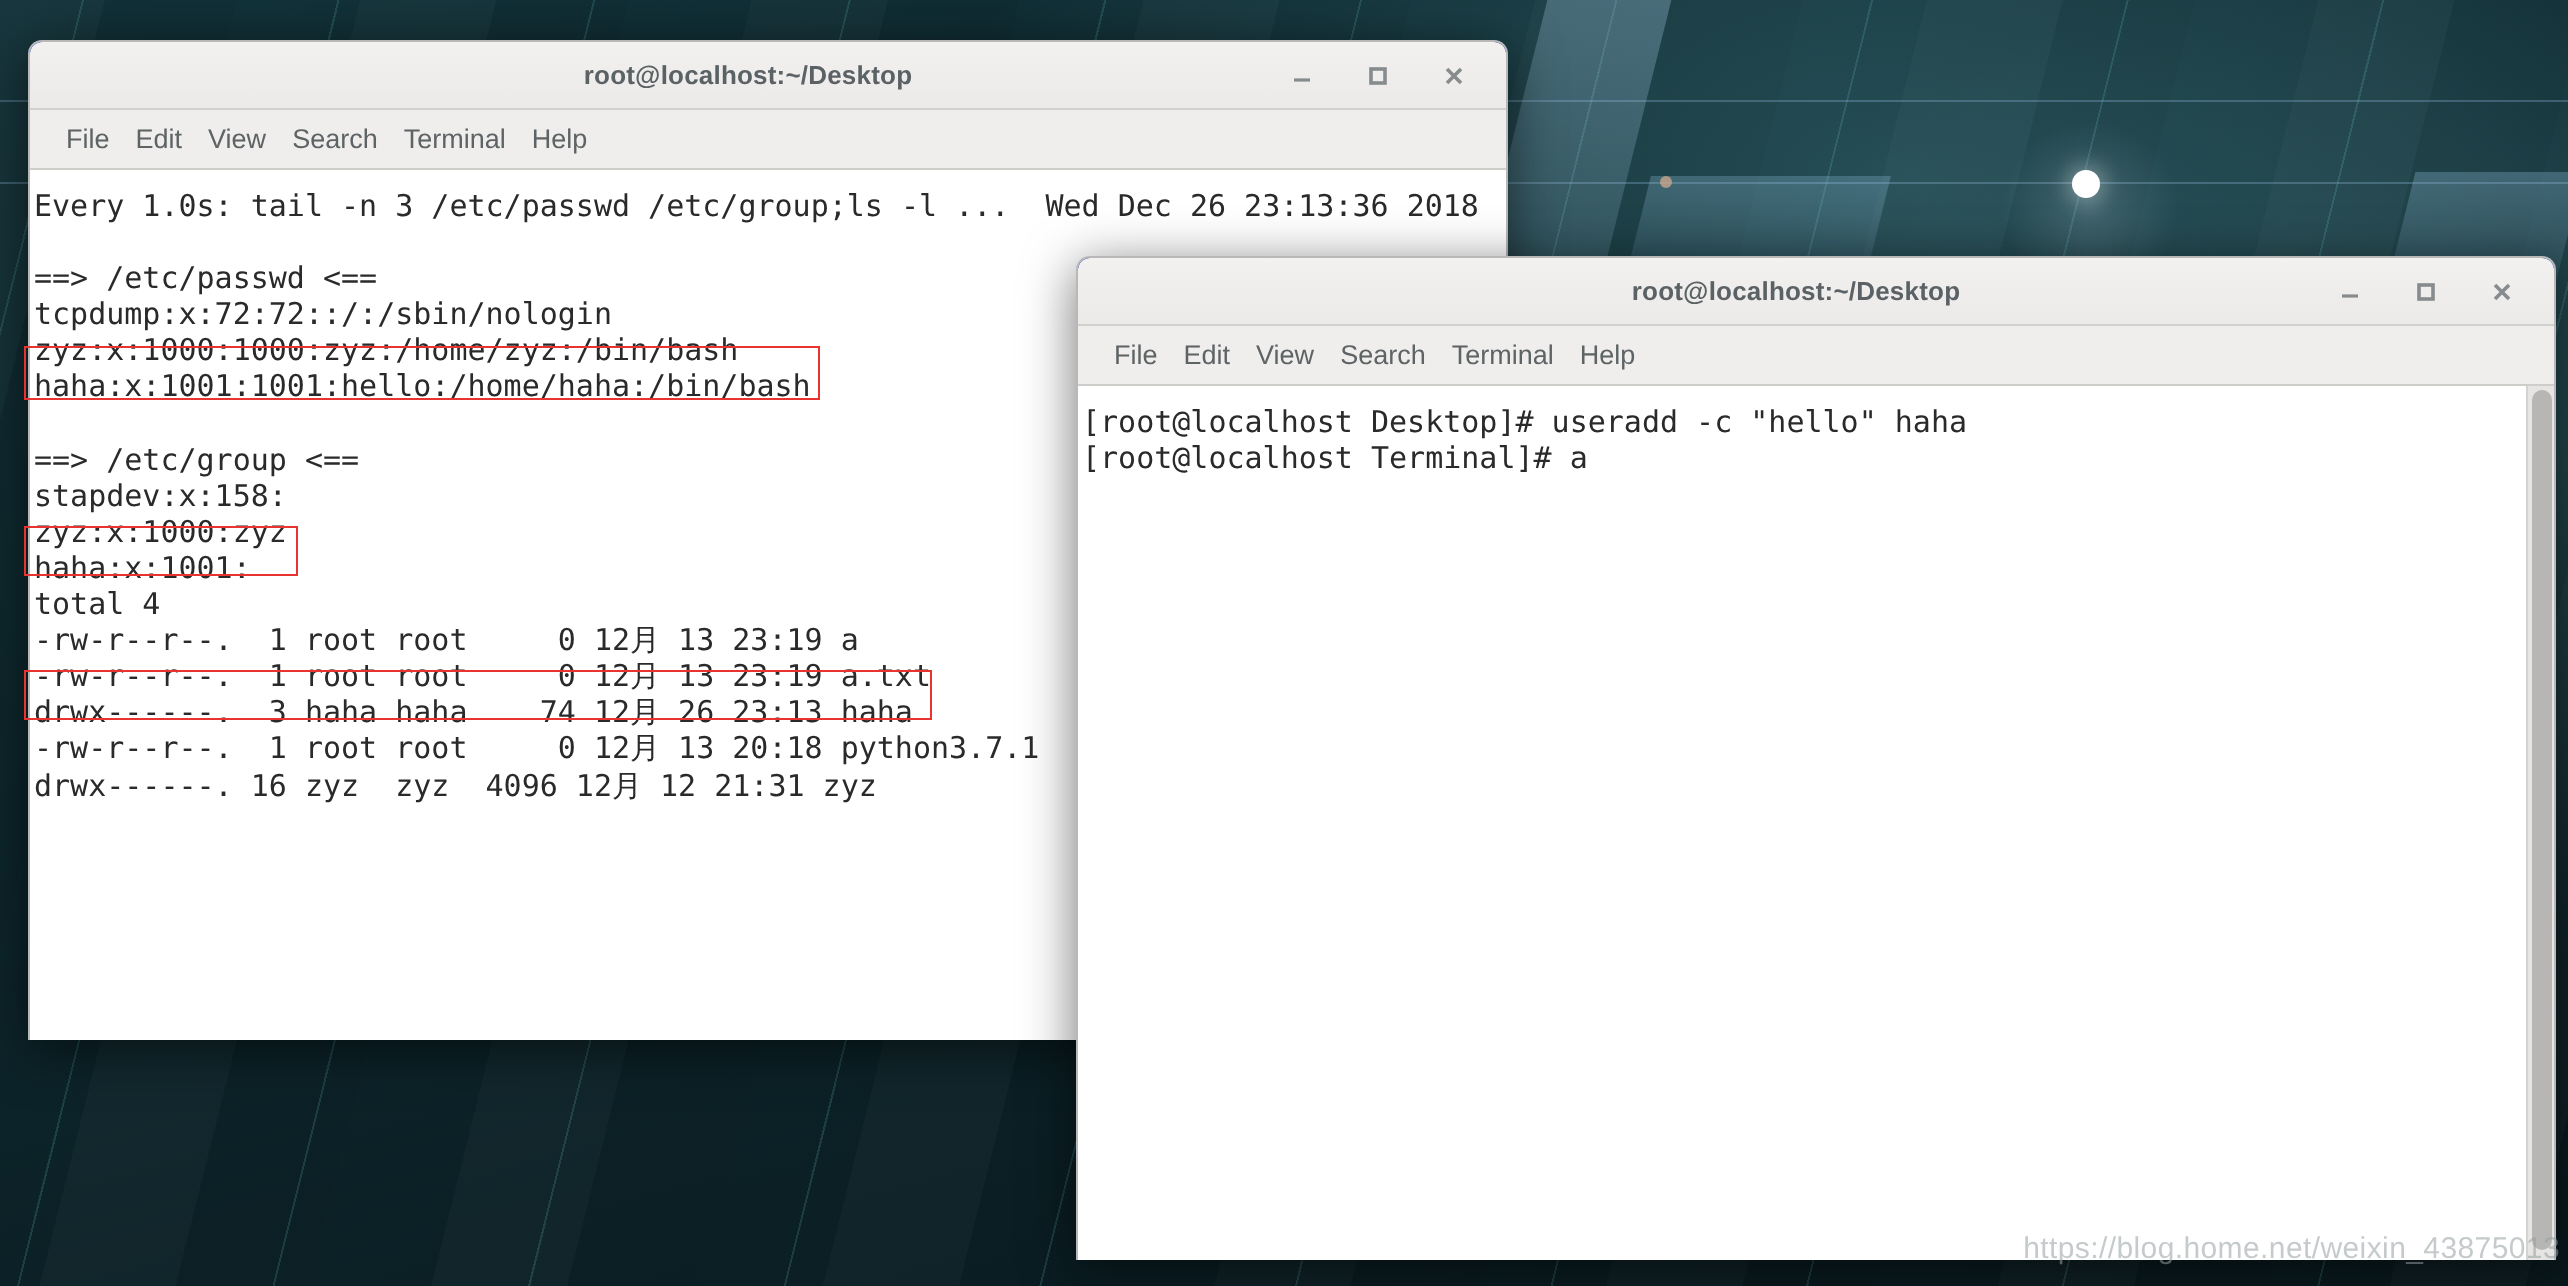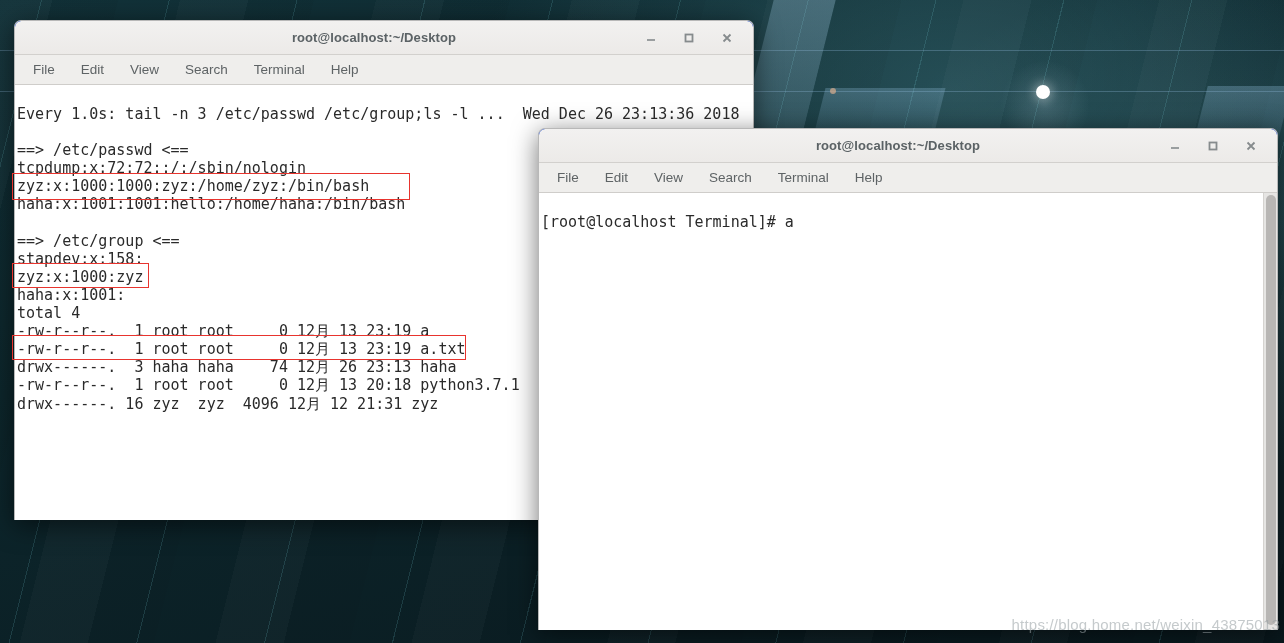--- a/index.html
+++ b/index.html
@@ -146,38 +146,38 @@
   }
   .wbtn svg { display: block; }
 
   .menubar {
     height: 30px;
     background: #efeeec;
     border-bottom: 1px solid #cfcdca;
     display: flex;
     align-items: center;
     padding-left: 18px;
-    gap: 26px;
+    gap: 13px;
   }
   .menuitem {
     font-size: 13.5px;
     color: #5e6365;
     white-space: nowrap;
     cursor: default;
   }
 
   .term-body {
     position: relative;
     background: #ffffff;
     flex: 1;
     overflow: hidden;
   }
   .term-text {
     position: absolute;
-    top: 20px;
+    top: 9px;
     left: 2px;
     right: 0;
     font-family: "DejaVu Sans Mono", "Liberation Mono", monospace;
     font-size: 15px;
     line-height: 18.1px;
     color: #2a2a2a;
     white-space: pre;
   }
   .term-text .line { height: 18.1px; }
 
@@ -322,21 +322,21 @@
     <div class="menubar">
       <div class="menuitem">File</div>
       <div class="menuitem">Edit</div>
       <div class="menuitem">View</div>
       <div class="menuitem">Search</div>
       <div class="menuitem">Terminal</div>
       <div class="menuitem">Help</div>
     </div>
 
     <div class="term-body">
-      <div class="term-text" id="w2-text"><div class="line">[root@localhost Terminal]# a</div></div>
+      <div class="term-text" id="w2-text"><div class="line">[root@localhost Desktop]# useradd -c "hello" haha</div><div class="line">[root@localhost Terminal]# a</div></div>
       <div class="scrollbar">
         <div class="scroll-thumb" id="w2-thumb" style="height: 430px;"></div>
       </div>
     </div>
   </div>
 
   <div id="watermark">https://blog.home.net/weixin_43875013</div>
 </div>
 
 </body></html>

